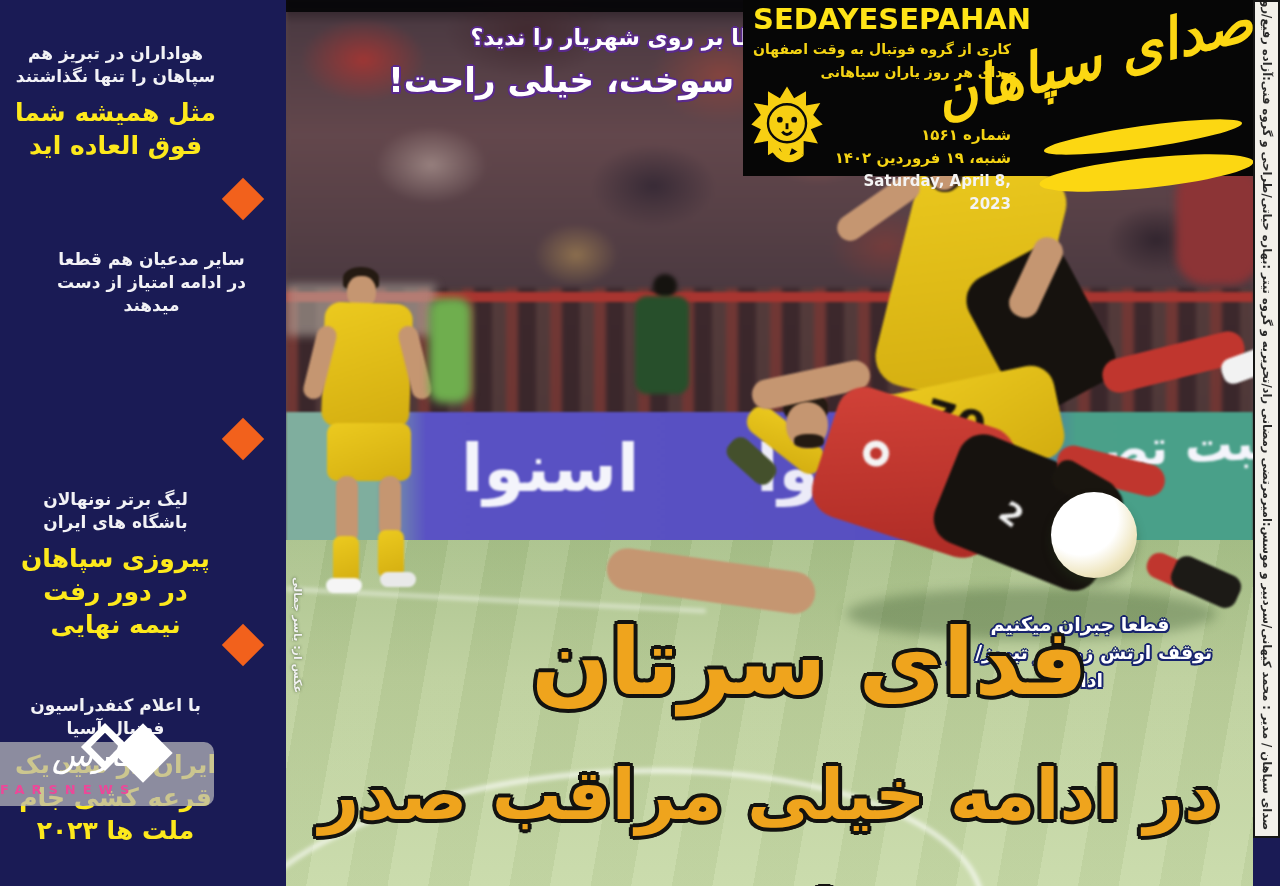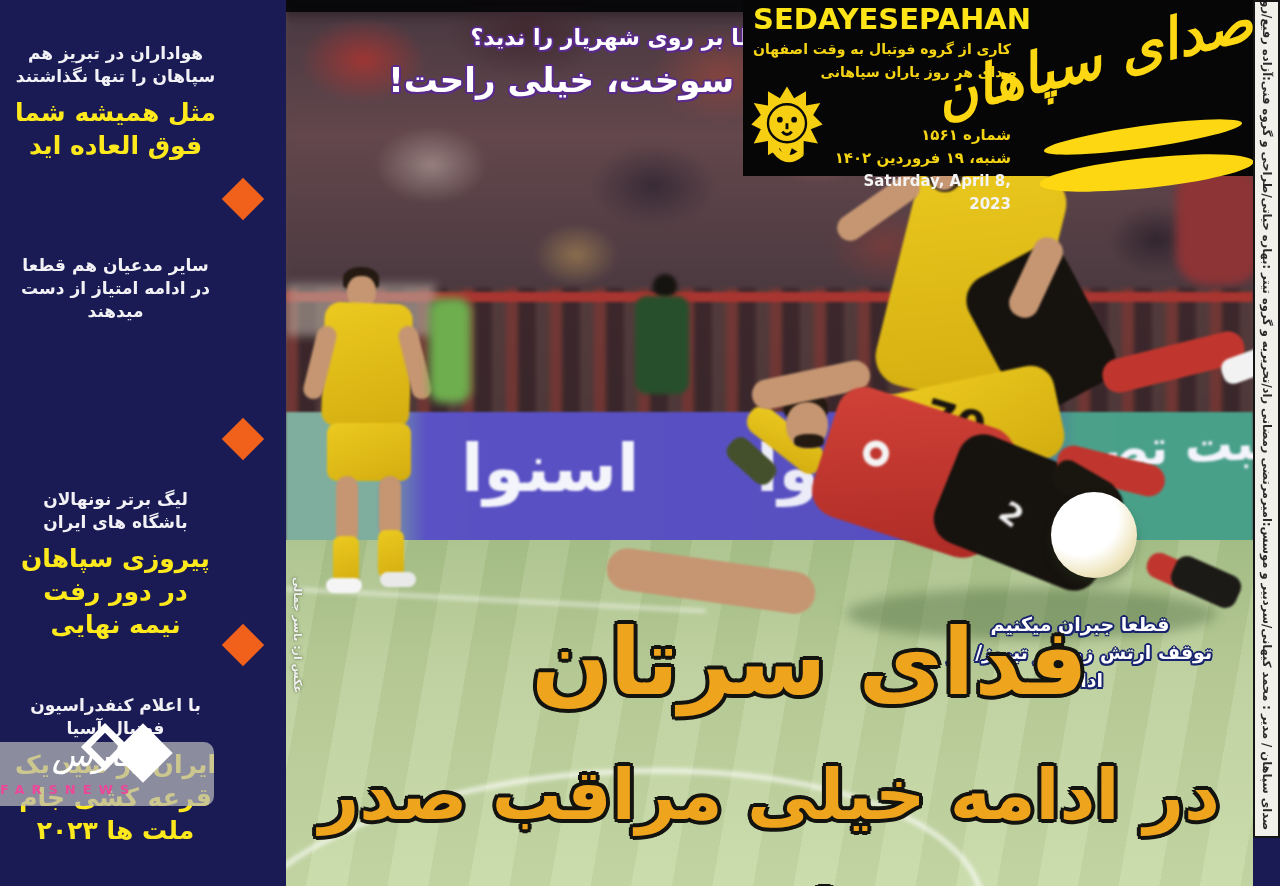--- a/index.html
+++ b/index.html
@@ -66,21 +66,21 @@
 
   .ball{position:absolute;left:765px;top:492px;width:86px;height:86px;border-radius:50%;
     background:radial-gradient(circle at 35% 30%, #ffffff 0 45%, #efe6c0 70%, #cfc49a 100%);
     box-shadow:0 6px 10px rgba(40,60,30,.35);filter:blur(.6px);}
 
   
   .sidebar{position:absolute;left:0;top:0;width:286px;height:886px;background:#1a1b55;z-index:6;}
   .story{position:absolute;left:0;width:231px;text-align:center;padding:0 14px;}
   .story .kicker{color:#f2f2f6;font-weight:bold;font-size:17px;line-height:23px;}
   .story .head{color:#fde91c;font-weight:bold;font-size:25px;line-height:33px;margin-top:8px;}
-  .story1{top:42px;} .story2{top:254px;} .story3{top:488px;} .story4{top:694px;}
+  .story1{top:42px;} .story2{top:248px;margin-left:36px;} .story3{top:488px;} .story4{top:694px;}
   .diamond{position:absolute;left:228px;width:30px;height:30px;background:#f2611c;transform:rotate(45deg);}
   .d1{top:184px;} .d2{top:424px;} .d3{top:630px;}
 
   .watermark{position:absolute;left:0;top:742px;width:214px;height:64px;background:rgba(185,185,188,.72);
     border-radius:0 10px 10px 0;z-index:7;}
   .wm-diamond-outline{position:absolute;left:88px;top:-12px;width:34px;height:34px;border:7px solid #fff;transform:rotate(45deg);}
   .wm-diamond-fill{position:absolute;left:122px;top:-10px;width:42px;height:42px;background:#fff;transform:rotate(45deg);}
   .wm-fa{position:absolute;left:34px;top:-8px;width:120px;text-align:center;color:#fff;font-size:34px;font-weight:normal;font-style:italic;}
   .wm-en{position:absolute;left:0;top:40px;width:238px;text-align:left;color:#ec4899;font-size:13px;font-weight:bold;letter-spacing:7px;}
 

